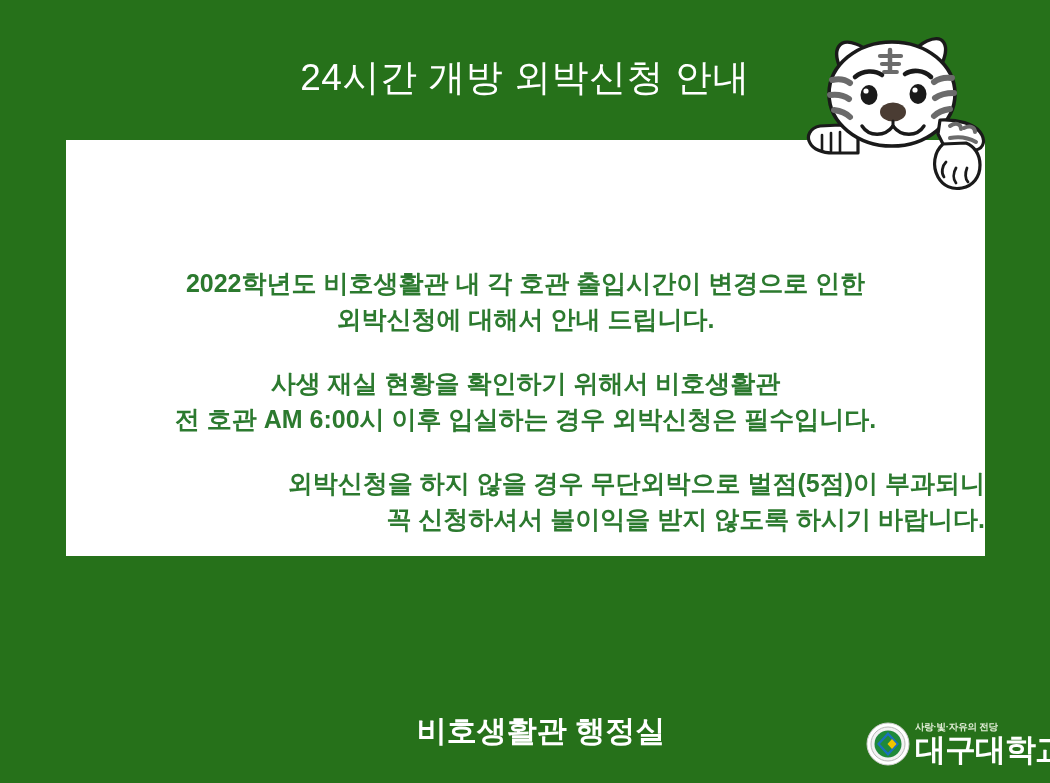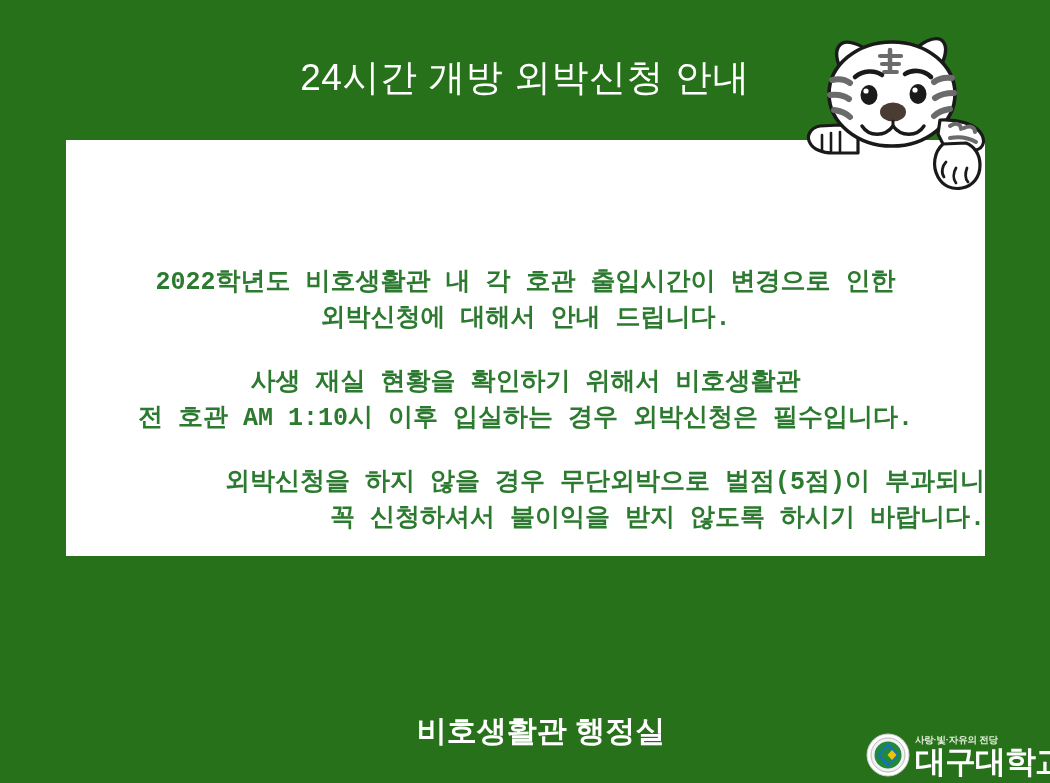--- a/index.html
+++ b/index.html
@@ -38,21 +38,20 @@
   }
 
   
   #notice-card {
     position: absolute;
     left: 66px;
     top: 140px;
     width: 919px;
     height: 416px;
     background: #ffffff;
-    font-family: Liberation Mono, monospace;
   }
 
   #notice-body {
     position: absolute;
     left: 0;
     top: 125px;
     width: 919px;
     text-align: center;
     color: #2c7a2f;
     font-size: 25px;
@@ -82,21 +81,21 @@
   }
 
   
   #university-logo {
     position: absolute;
     left: 866px;
     top: 722px;
     width: 176px;
     height: 55px;
     display: flex;
-    align-items: flex-end;
+    align-items: flex-start;
   }
   #logo-emblem {
     width: 44px;
     height: 44px;
     flex: 0 0 44px;
   }
   #logo-wordmark {
     margin-left: 5px;
     display: flex;
     flex-direction: column;
@@ -133,21 +132,21 @@
 
 <div id="poster">
 
   <div id="poster-title">24시간 개방 외박신청 안내</div>
 
   <div id="notice-card">
     <div id="notice-body">
       <p class="notice-paragraph">2022학년도 비호생활관 내 각 호관 출입시간이 변경으로 인한
 외박신청에 대해서 안내 드립니다.</p>
       <p class="notice-paragraph">사생 재실 현황을 확인하기 위해서 비호생활관
-전 호관  AM 1:10시 이후 입실하는 경우 외박신청은 필수입니다.</p>
+전 호관  AM 6:00시 이후 입실하는 경우 외박신청은 필수입니다.</p>
       <p class="notice-paragraph">외박신청을 하지 않을 경우 무단외박으로 벌점(5점)이 부과되니
 꼭 신청하셔서 불이익을 받지 않도록 하시기 바랍니다.</p>
     </div>
   </div>
 
   <div id="tiger-mascot">
     <svg viewBox="0 0 224 185" width="224" height="185" xmlns="http://www.w3.org/2000/svg">
 
       <g>
         <path d="M20 104 C10 106 6 114 10 121 C13 127 22 131 33 131 L58 131 L58 108 L40 103 Z" fill="#ffffff" stroke="#1a1a1a" stroke-width="3.2" stroke-linejoin="round"></path>

